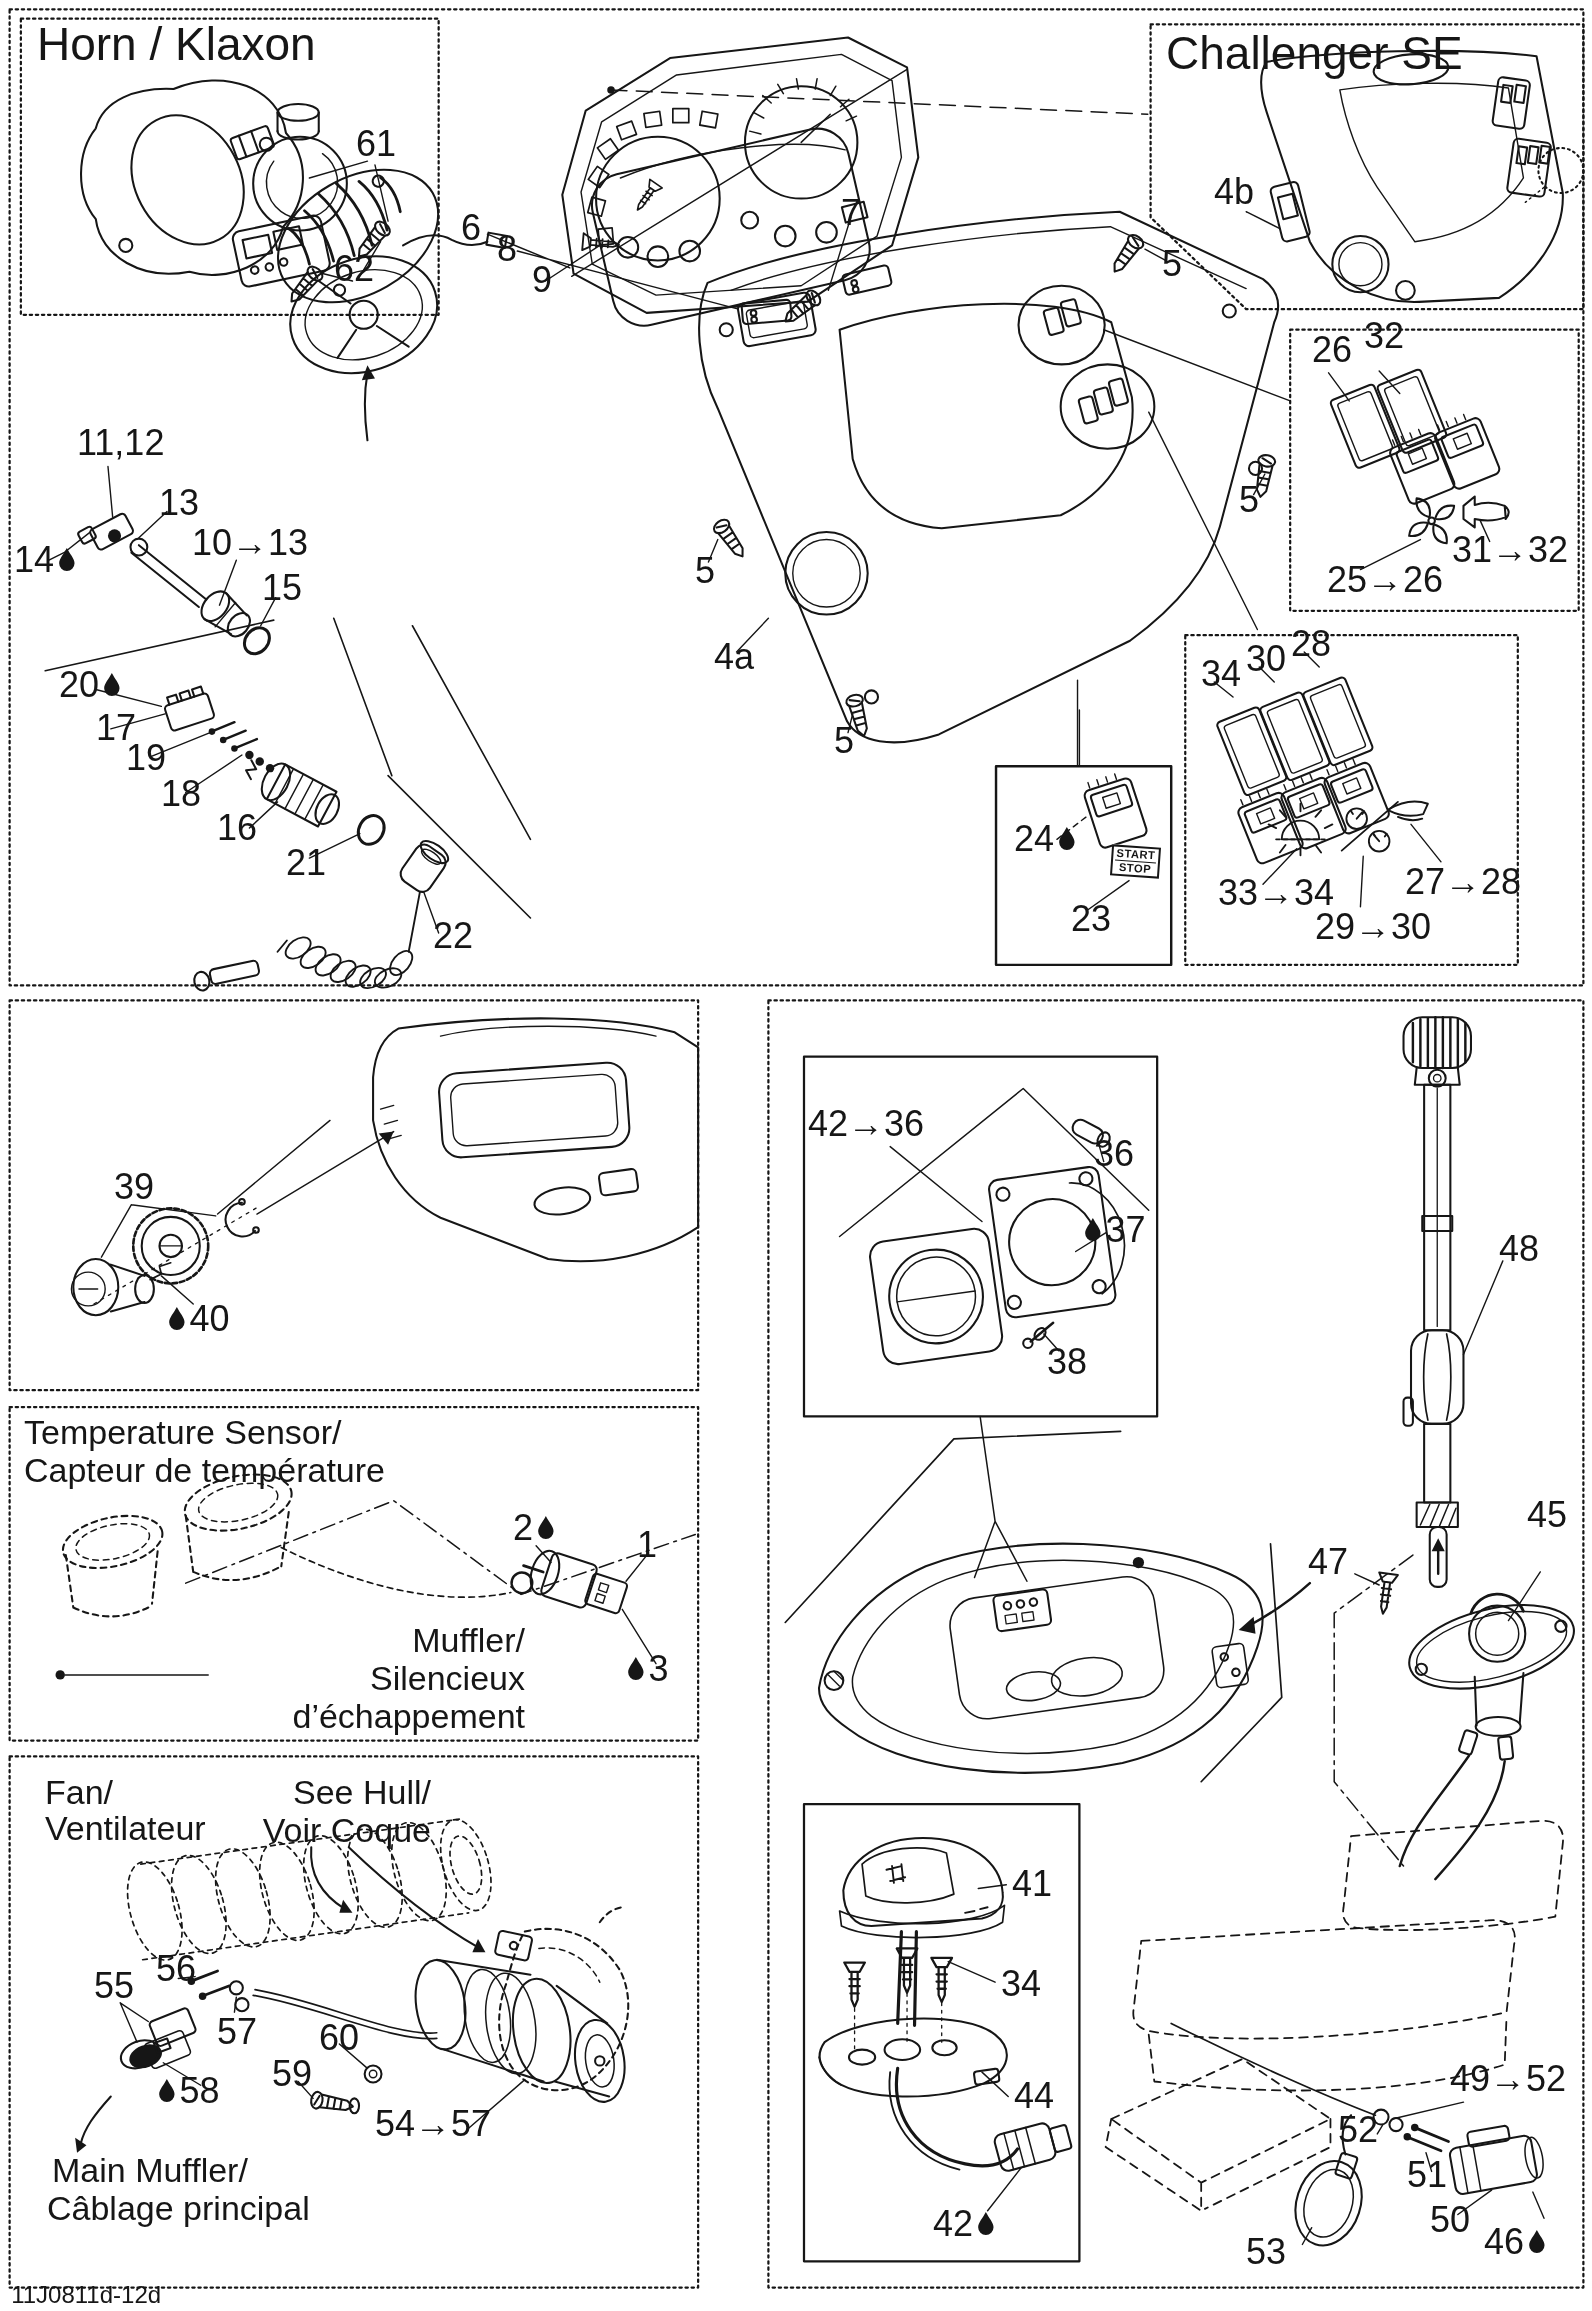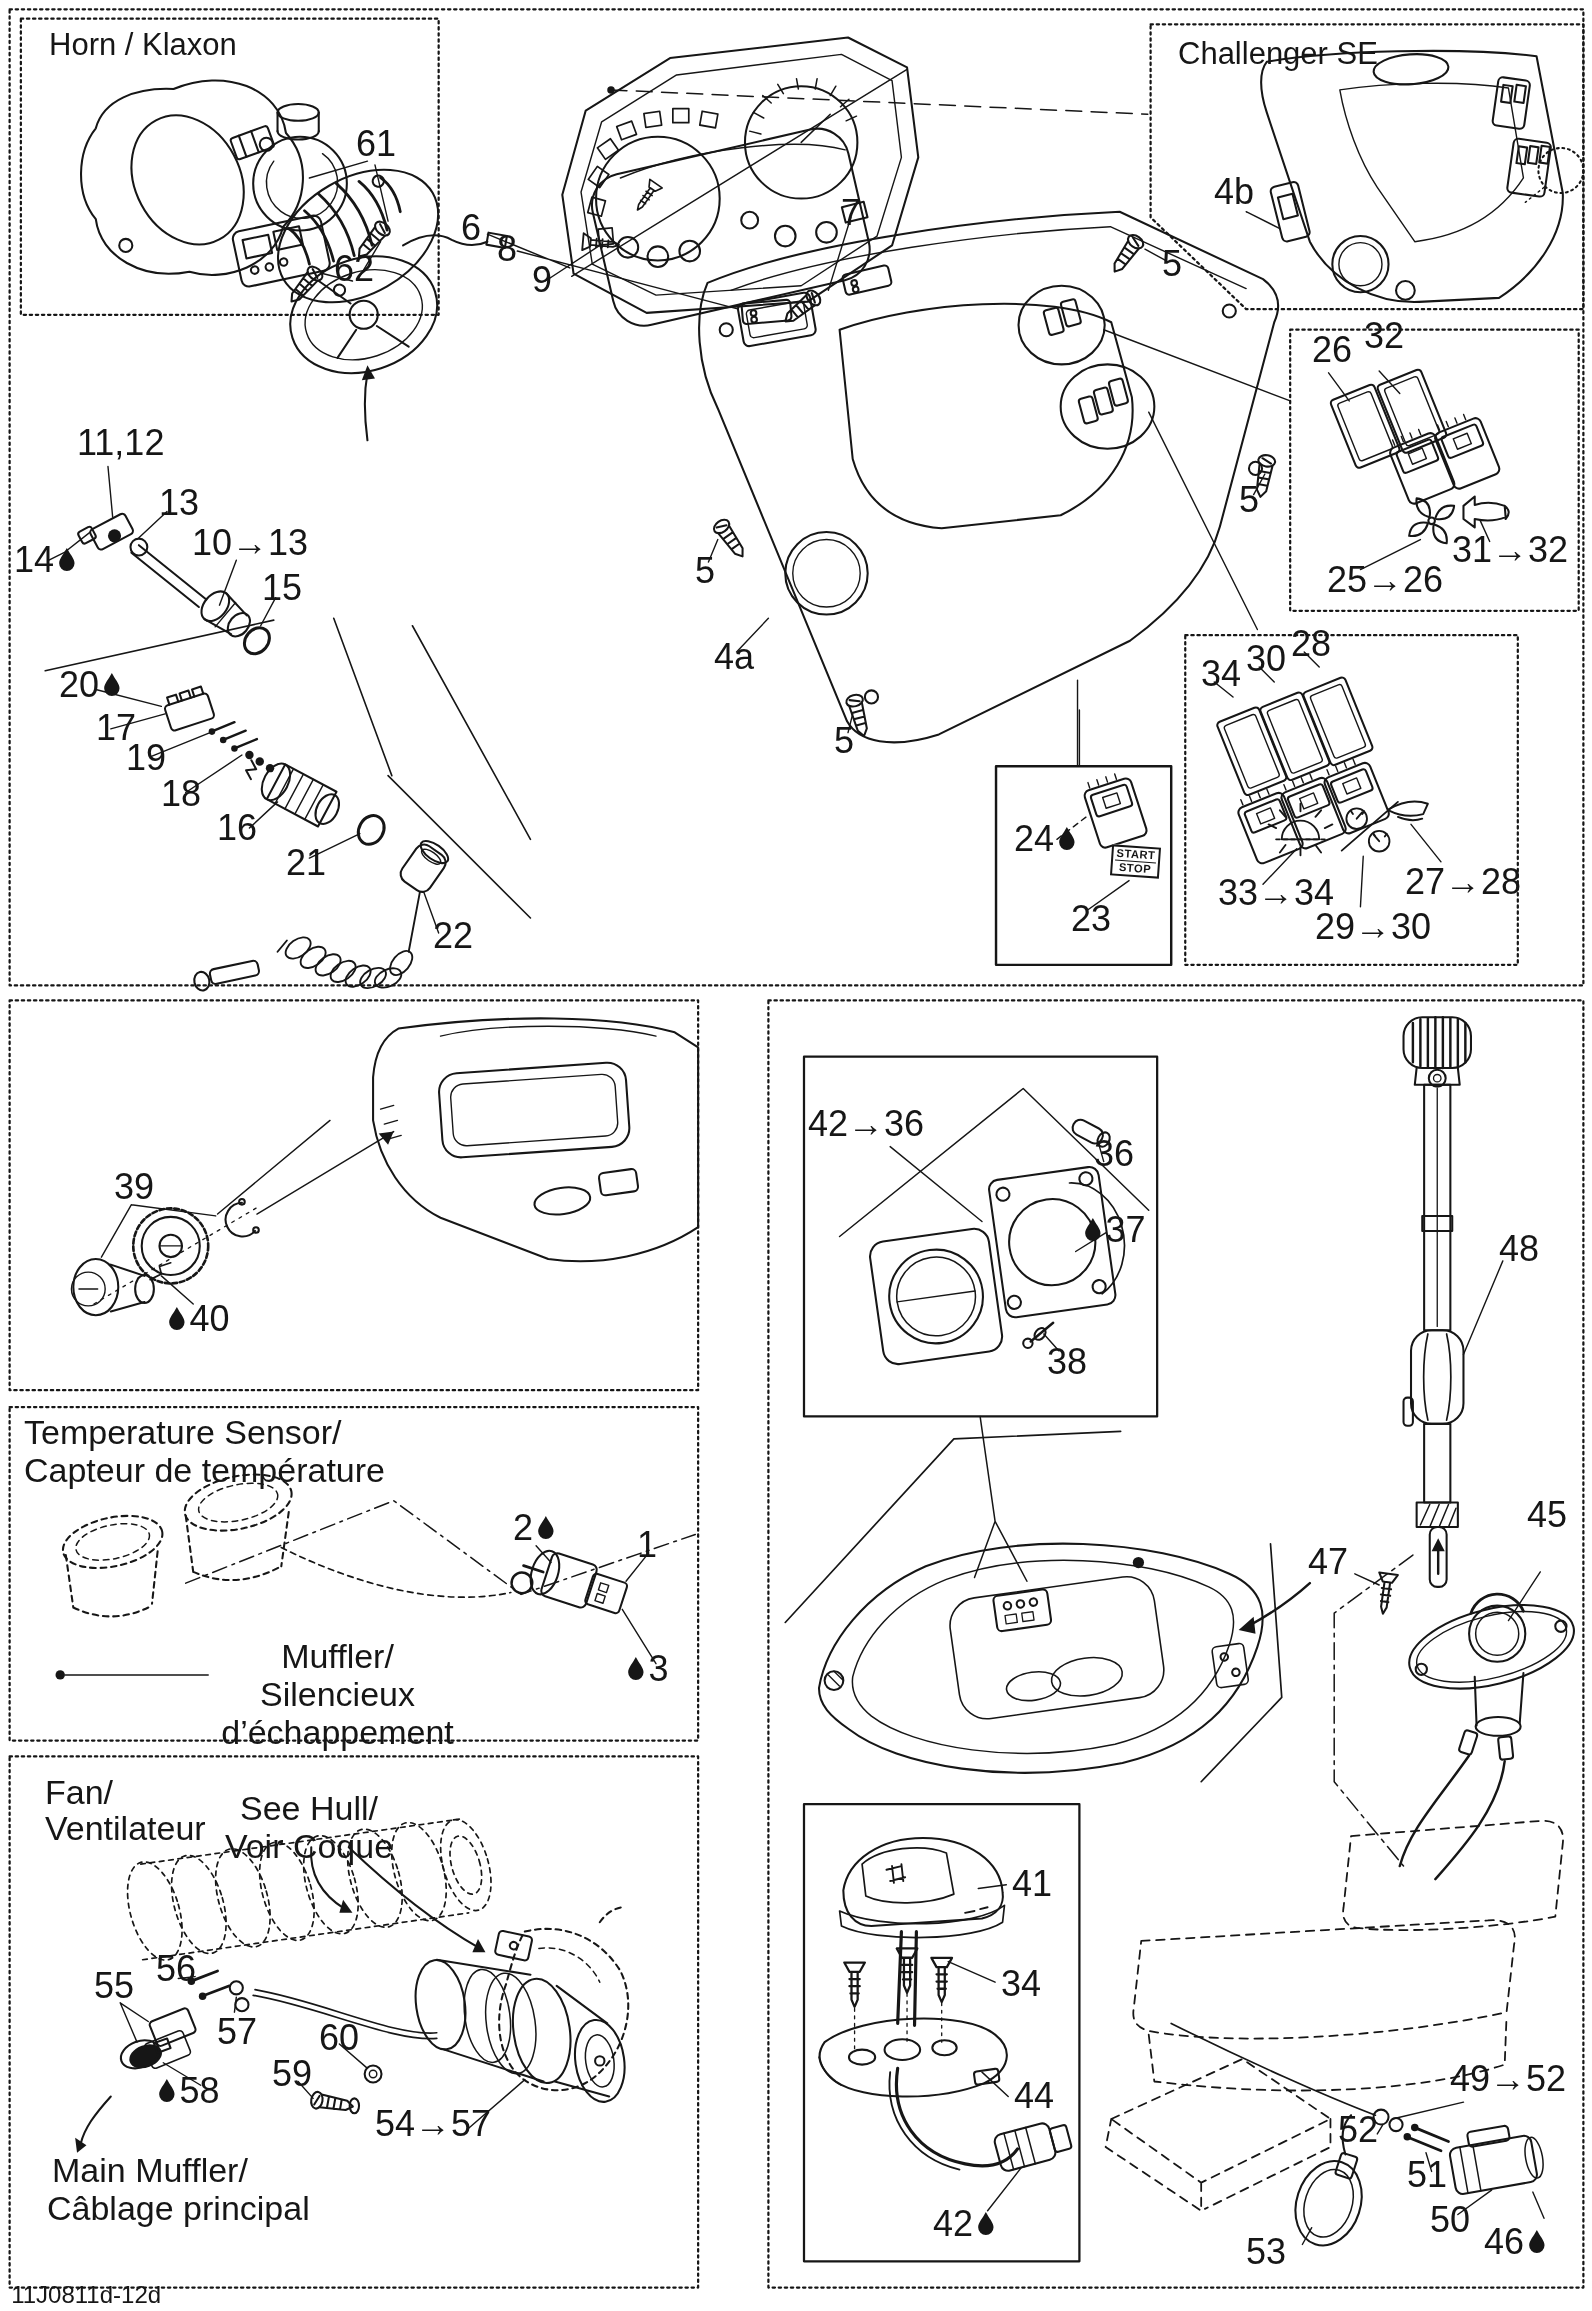--- a/index.html
+++ b/index.html
@@ -1,23 +1,23 @@
 <!DOCTYPE html>
 <html style="font-size:15px"><head>
 <meta charset="utf-8">
 <style>
   html,body{margin:0;padding:0;background:#e8e8e8;}
   .page{position:relative;width:1593px;height:2311px;background:#fff;overflow:hidden;
         font-family:"Liberation Sans", sans-serif;color:#161616;}
   svg.art{position:absolute;left:0;top:0;}
   .callout{position:absolute;font-size:36px;line-height:39px;white-space:nowrap;
            display:flex;align-items:center;gap:2.8px;}
-  .title{position:absolute;font-size:31px;line-height:47px;white-space:nowrap;margin-left:12px;}
+  .title{position:absolute;font-size:46px;line-height:47px;white-space:nowrap;}
   .phrase{position:absolute;font-size:34px;line-height:38px;white-space:nowrap;}
-  .phrase.center{text-align:center;margin-top:16px;}
+  .phrase.center{text-align:right;}
   .code{position:absolute;font-size:24px;line-height:26px;}
   .dropicon{width:19.7px;height:25px;flex:0 0 auto;}
   .dropicon path{fill:#161616;}
   .plate{position:absolute;border:2.3px solid #161616;background:#fff;text-align:center;
          font-size:11.2px;font-weight:bold;line-height:13px;letter-spacing:0.5px;transform:rotate(4deg);}
   .plate .sep{border-top:1.9px solid #161616;margin:0 1.9px;}
 </style>
 </head>
 <body>
 

